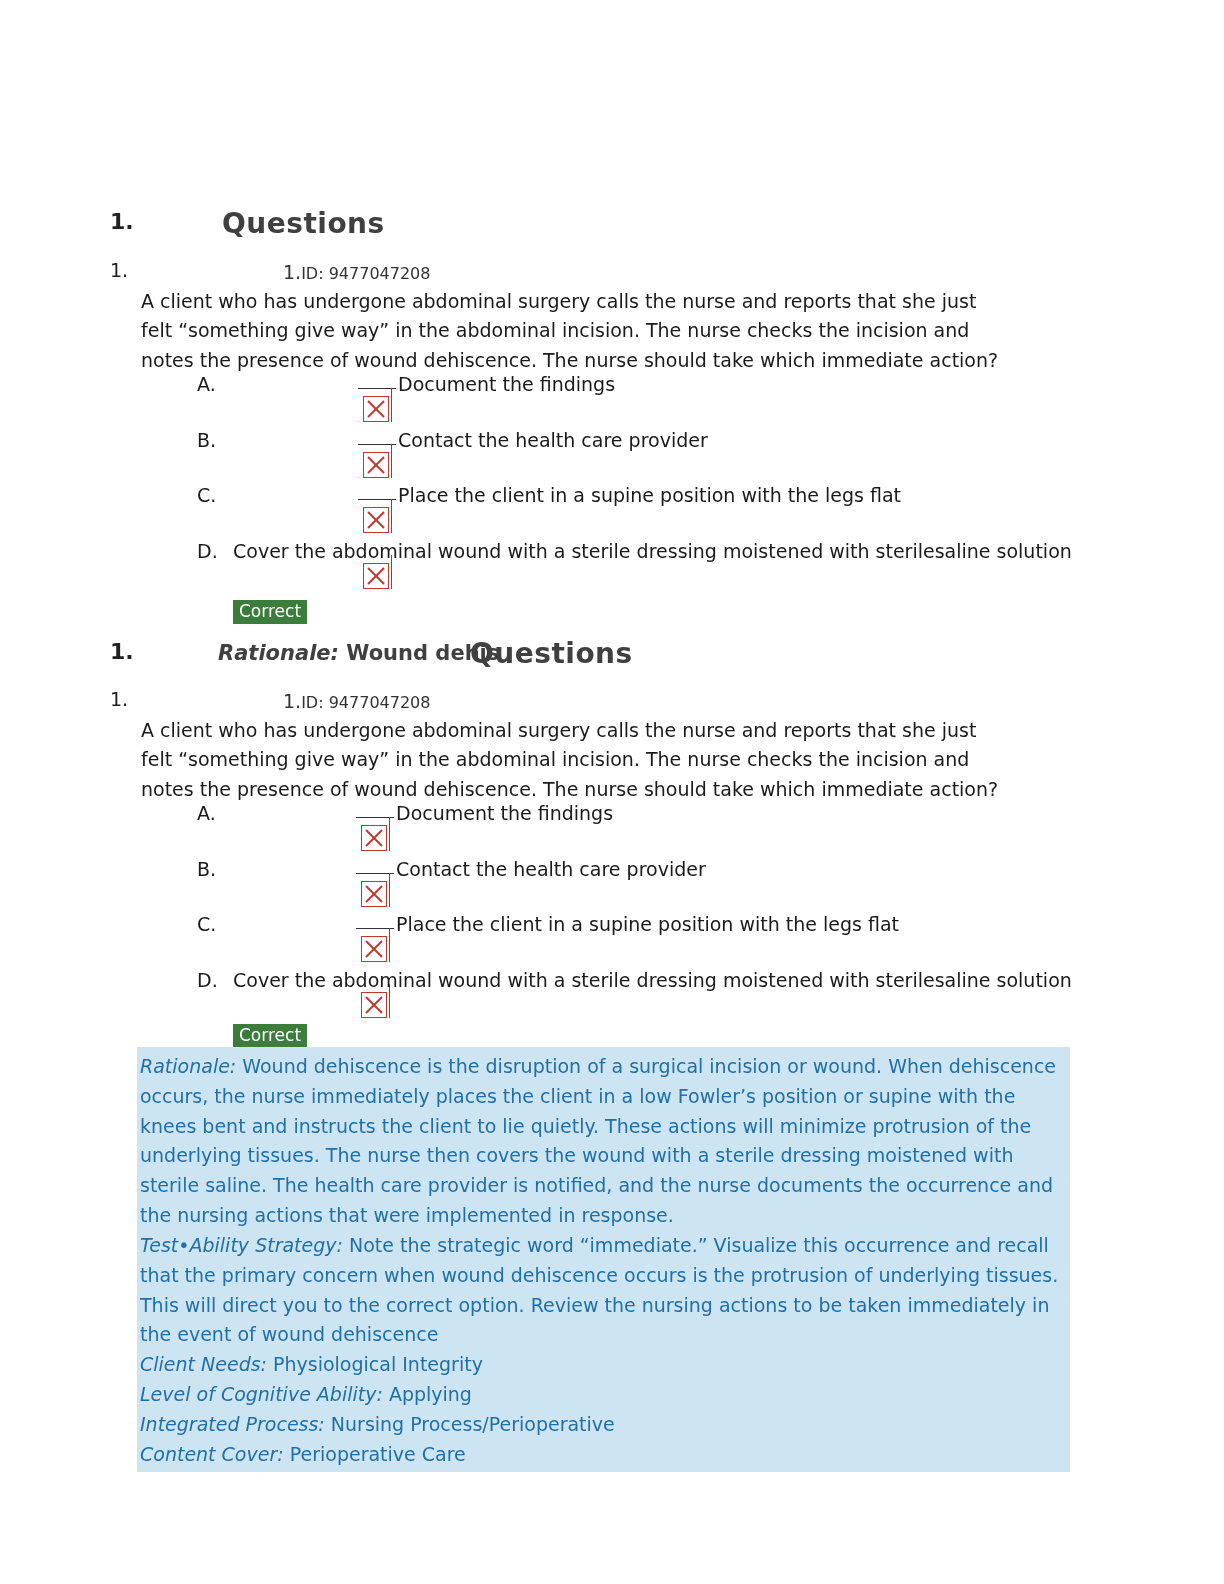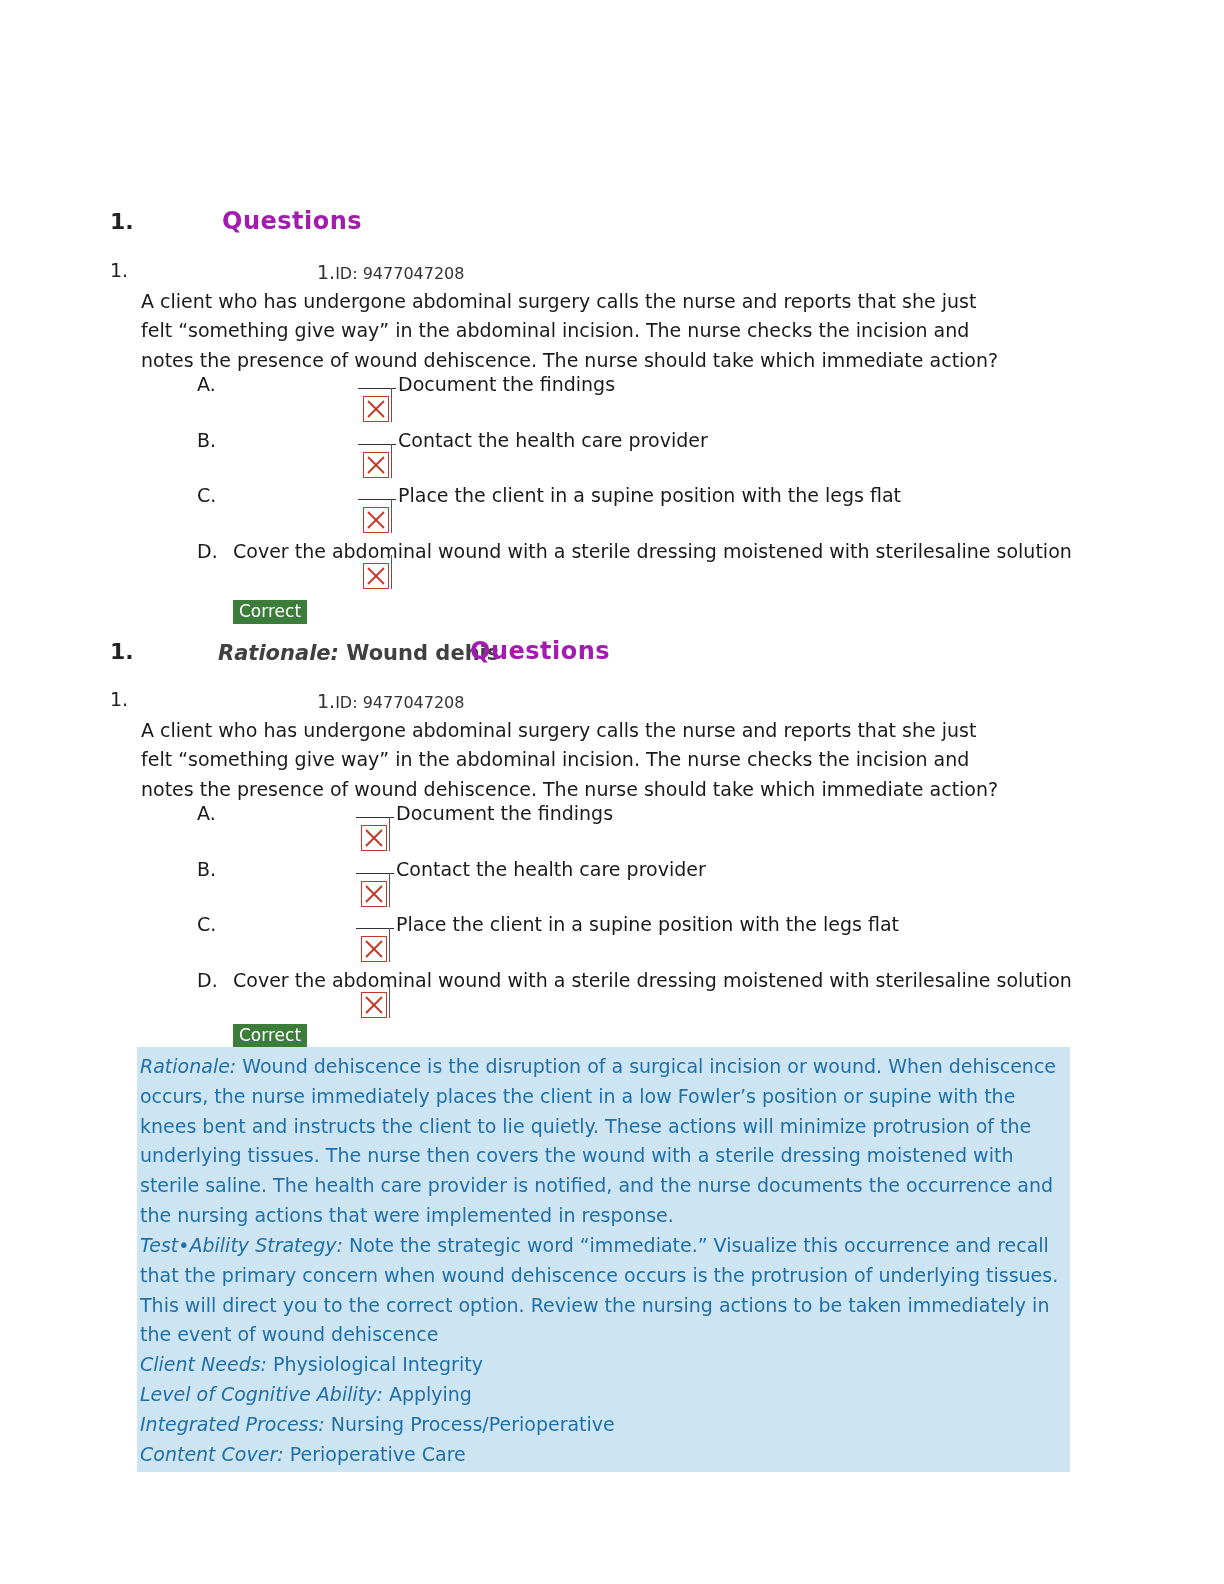--- a/index.html
+++ b/index.html
@@ -29,44 +29,43 @@
     width: 990px;
     font-family: "Liberation Serif", serif;
     font-weight: bold;
     font-size: 33px;
     line-height: 1.28;
     color: #1F3864;
   }
   .section-heading {
     position: absolute;
     font-family: "DejaVu Sans", sans-serif;
-    font-size: 24px;
+    font-size: 28px;
     font-weight: 600;
-    color: #a21caf;
+    color: #404040;
     letter-spacing: 0.5px;
   }
   .section-num {
     position: absolute;
     font-family: "DejaVu Sans", sans-serif;
     font-size: 22px;
     font-weight: 700;
     color: #222222;
   }
   .q-index {
     position: absolute;
     font-family: "DejaVu Sans", sans-serif;
     font-size: 19px;
     color: #222222;
   }
   .q-id {
     position: absolute;
     font-family: "DejaVu Sans", sans-serif;
     font-size: 16px;
     color: #333333;
-    margin-left: 34px;
   }
   .q-id .small-num {
     font-size: 19px;
   }
   .q-stem {
     position: absolute;
     font-family: "DejaVu Sans", sans-serif;
     font-size: 19px;
     line-height: 1.55;
     color: #1a1a1a;

